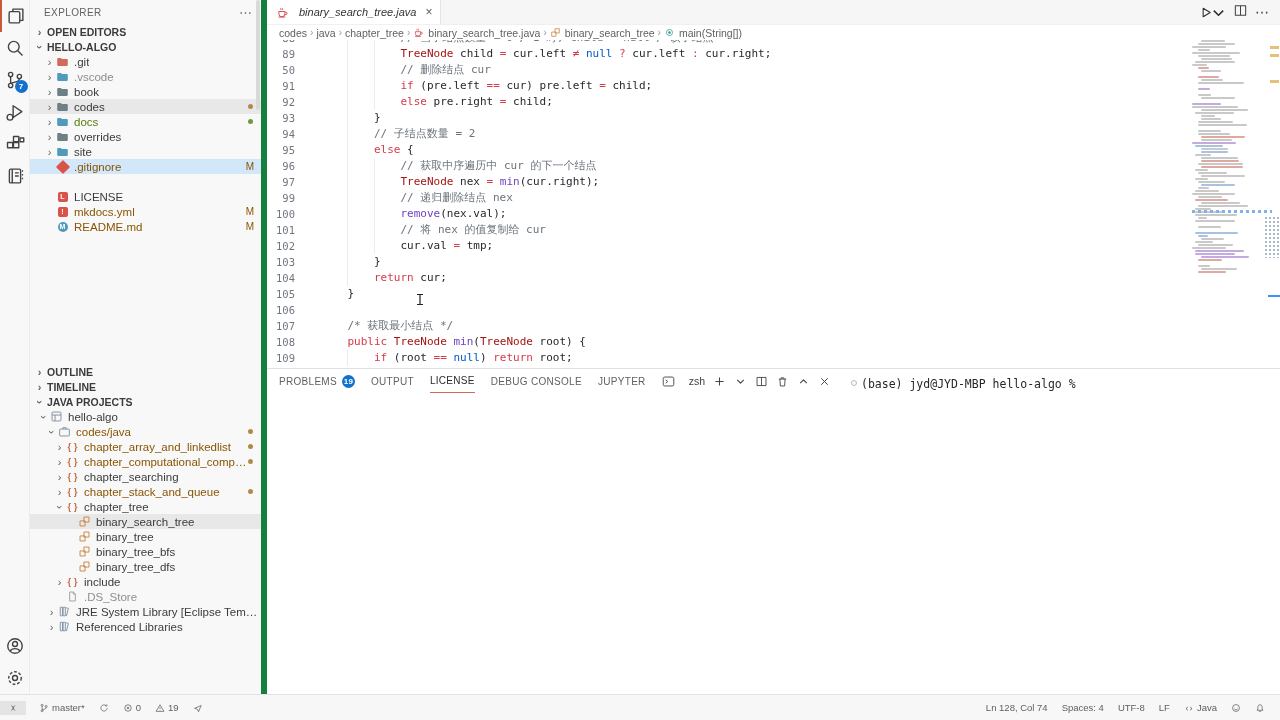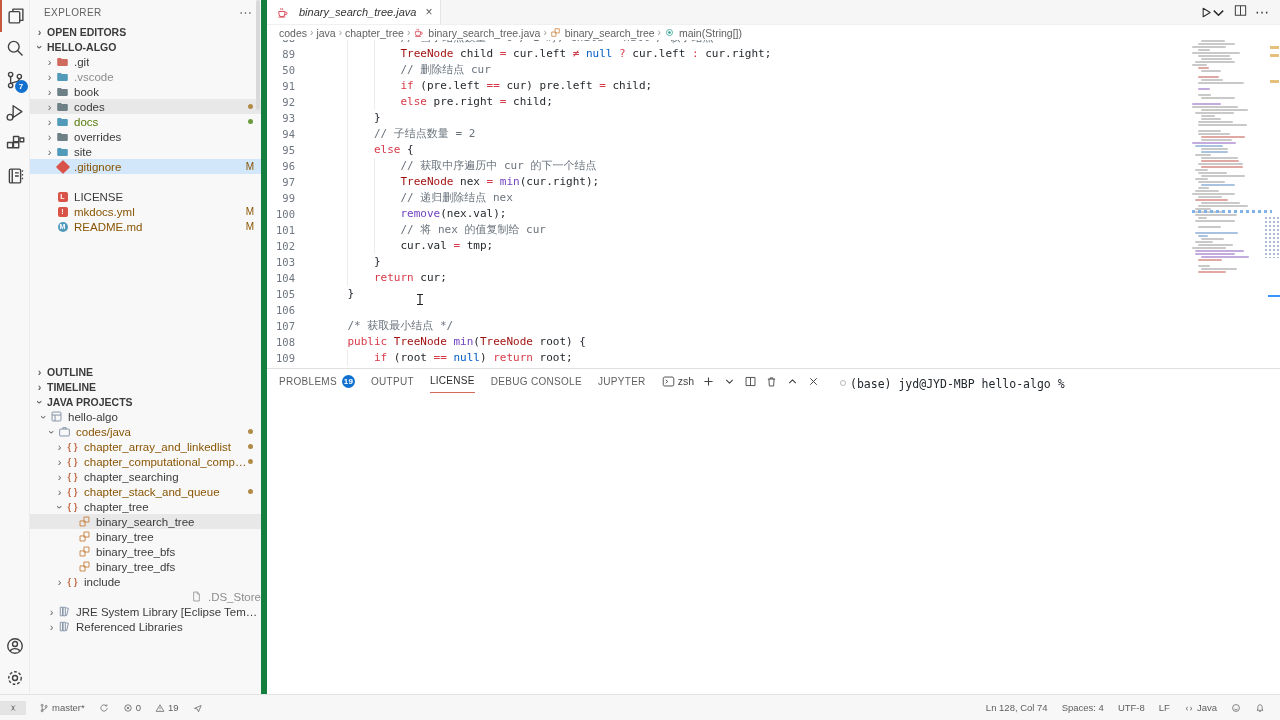--- a/index.html
+++ b/index.html
@@ -398,21 +398,21 @@
             </span>
             <span class="rlabel">binary_tree_dfs</span>
           </div>
           <div class="row" style="padding-left: 24px;">
             <span class="chev "><span>›</span></span>
             <span class="ric">
               <span style="color:#c4704d;font-weight:bold;font-size:9.5px">{ }</span>
             </span>
             <span class="rlabel">include</span>
           </div>
-          <div class="row" style="padding-left: 24px; justify-content: flex-end;">
+          <div class="row" style="padding-left: 24px;">
             <span class="chev none"><span>›</span></span>
             <span class="ric">
               <svg viewBox="0 0 16 16" fill="none" stroke="#9a9a9a" stroke-width="1.1" stroke-linejoin="round">
                 <path d="M4.5 2.5 h4.6 l2.4 2.4 v8.6 h-7 z"></path>
                 <path d="M9 2.5 V5 h2.5"></path>
               </svg>
             </span>
             <span class="rlabel c-muted">.DS_Store</span>
           </div>
           <div class="row" style="padding-left: 16px;">
@@ -704,21 +704,21 @@
             <span class="ptab active">
               <span>LICENSE</span>
             </span>
             <span class="ptab">
               <span>DEBUG CONSOLE</span>
             </span>
             <span class="ptab">
               <span>JUPYTER</span>
             </span>
             <span id="pt-actions">
-              <span style="display: flex; align-items: center; gap: 3px;">
+              <span style="display: flex; align-items: center; gap: 14px;">
                 <svg viewBox="0 0 16 16" fill="none" stroke="#424242" stroke-width="1.1" stroke-linejoin="round">
                   <rect x="1.5" y="2.5" width="13" height="11" rx="2"></rect>
                   <path d="M4.5 6 l2.6 2 -2.6 2"></path>
                 </svg>
                 <span>zsh</span>
               </span>
               <span style="display: flex; align-items: center; gap: 3px;">
                 <svg viewBox="0 0 16 16" fill="none" stroke="#424242" stroke-width="1.1" stroke-linejoin="round">
                   <path d="M8 3 v10 M3 8 h10" stroke-width="1.3"></path>
                 </svg>

